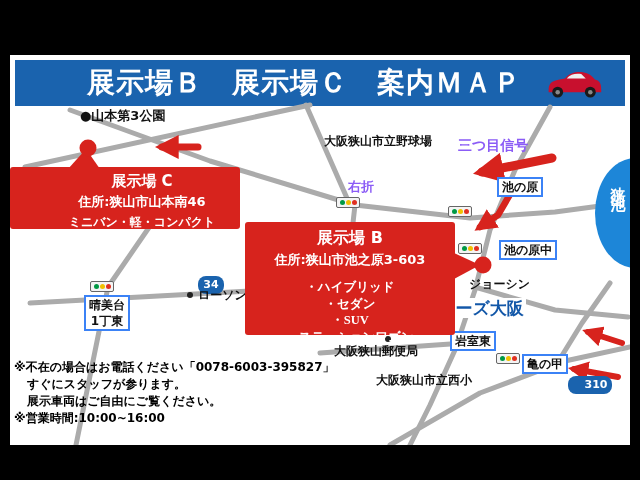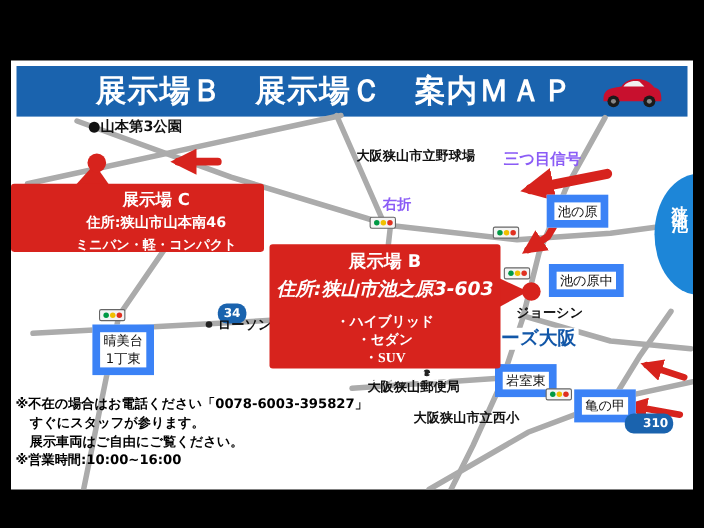--- a/index.html
+++ b/index.html
@@ -4,33 +4,33 @@
 <style>
   html,body{margin:0;padding:0;background:#000;}
   .page{position:relative;width:640px;height:480px;background:#000;overflow:hidden;font-family:"DejaVu Sans",sans-serif;}
   .content{position:absolute;left:10px;top:55px;width:620px;height:390px;background:#fff;overflow:hidden;}
   .hdr{position:absolute;left:5px;top:5px;width:610px;height:46px;background:#1a63ae;}
   .hdr-title{position:absolute;left:26px;top:0;line-height:46px;font-size:28px;font-weight:bold;color:#fff;white-space:nowrap;letter-spacing:1px;margin-left:46px;}
   .car{position:absolute;right:22px;top:7px;width:58px;height:34px;}
   svg.map{position:absolute;left:0;top:0;}
   .lbl{position:absolute;white-space:nowrap;color:#111;font-size:12px;font-weight:600;line-height:14px;}
   .red-lbl{color:#8b5cf6;font-weight:bold;}
-  .sign{position:absolute;background:#fff;border:7px solid #3b82f6;padding:0 3px;font-size:12px;font-weight:400;color:#111;white-space:nowrap;line-height:16px;text-align:center;}
+  .sign{position:absolute;background:#fff;border:2px solid #3b82f6;padding:0 3px;font-size:12px;font-weight:700;color:#111;white-space:nowrap;line-height:16px;text-align:center;}
   .cars{position:absolute;background:#fff;color:#1257a8;font-size:17px;font-weight:bold;white-space:nowrap;padding:0 2px;line-height:20px;}
   .badge{position:absolute;background:#1a63ae;color:#fff;font-size:11px;font-weight:bold;text-align:center;border-radius:8px;line-height:18px;height:18px;}
   .tl{position:absolute;width:24px;height:11px;background:#f4f4f4;border:1px solid #666;border-radius:2px;display:flex;align-items:center;justify-content:space-around;box-sizing:border-box;padding:0 2px;}
   .tl i{width:5px;height:5px;border-radius:50%;display:block;}
   .tl .g{background:#009944;} .tl .y{background:#f0c000;} .tl .r{background:#e03020;}
   .pond-lbl{position:absolute;writing-mode:vertical-rl;color:#fff;font-size:15px;font-weight:bold;letter-spacing:5px;}
   .callout{position:absolute;background:#d7231d;color:#fff;text-align:center;border-radius:3px;box-sizing:border-box;}
   .c-title{font-size:15px;font-weight:bold;margin-top:5px;}
   .c-addr{font-size:13px;font-weight:bold;margin-top:2px;}
   .c-veh{font-size:12px;font-weight:bold;margin-top:3px;}
   .b-title{font-size:16px;font-weight:bold;margin-top:6px;}
-  .b-addr{font-size:17px;font-weight:bold;margin-top:2px;font-style:italic;}
+  .b-addr{font-size:13px;font-weight:bold;margin-top:2px;}
   .b-veh{font-size:12.5px;font-weight:bold;line-height:16.5px;}
   .b-veh-block{margin-top:10px;font-family:Liberation Serif, serif;}
   .notes{position:absolute;font-size:12px;font-weight:bold;color:#000;line-height:17px;white-space:nowrap;}
   .ind{padding-left:13px;}
 </style>
 </head>
 <body>
 
 <div class="page">
   <div class="content">

